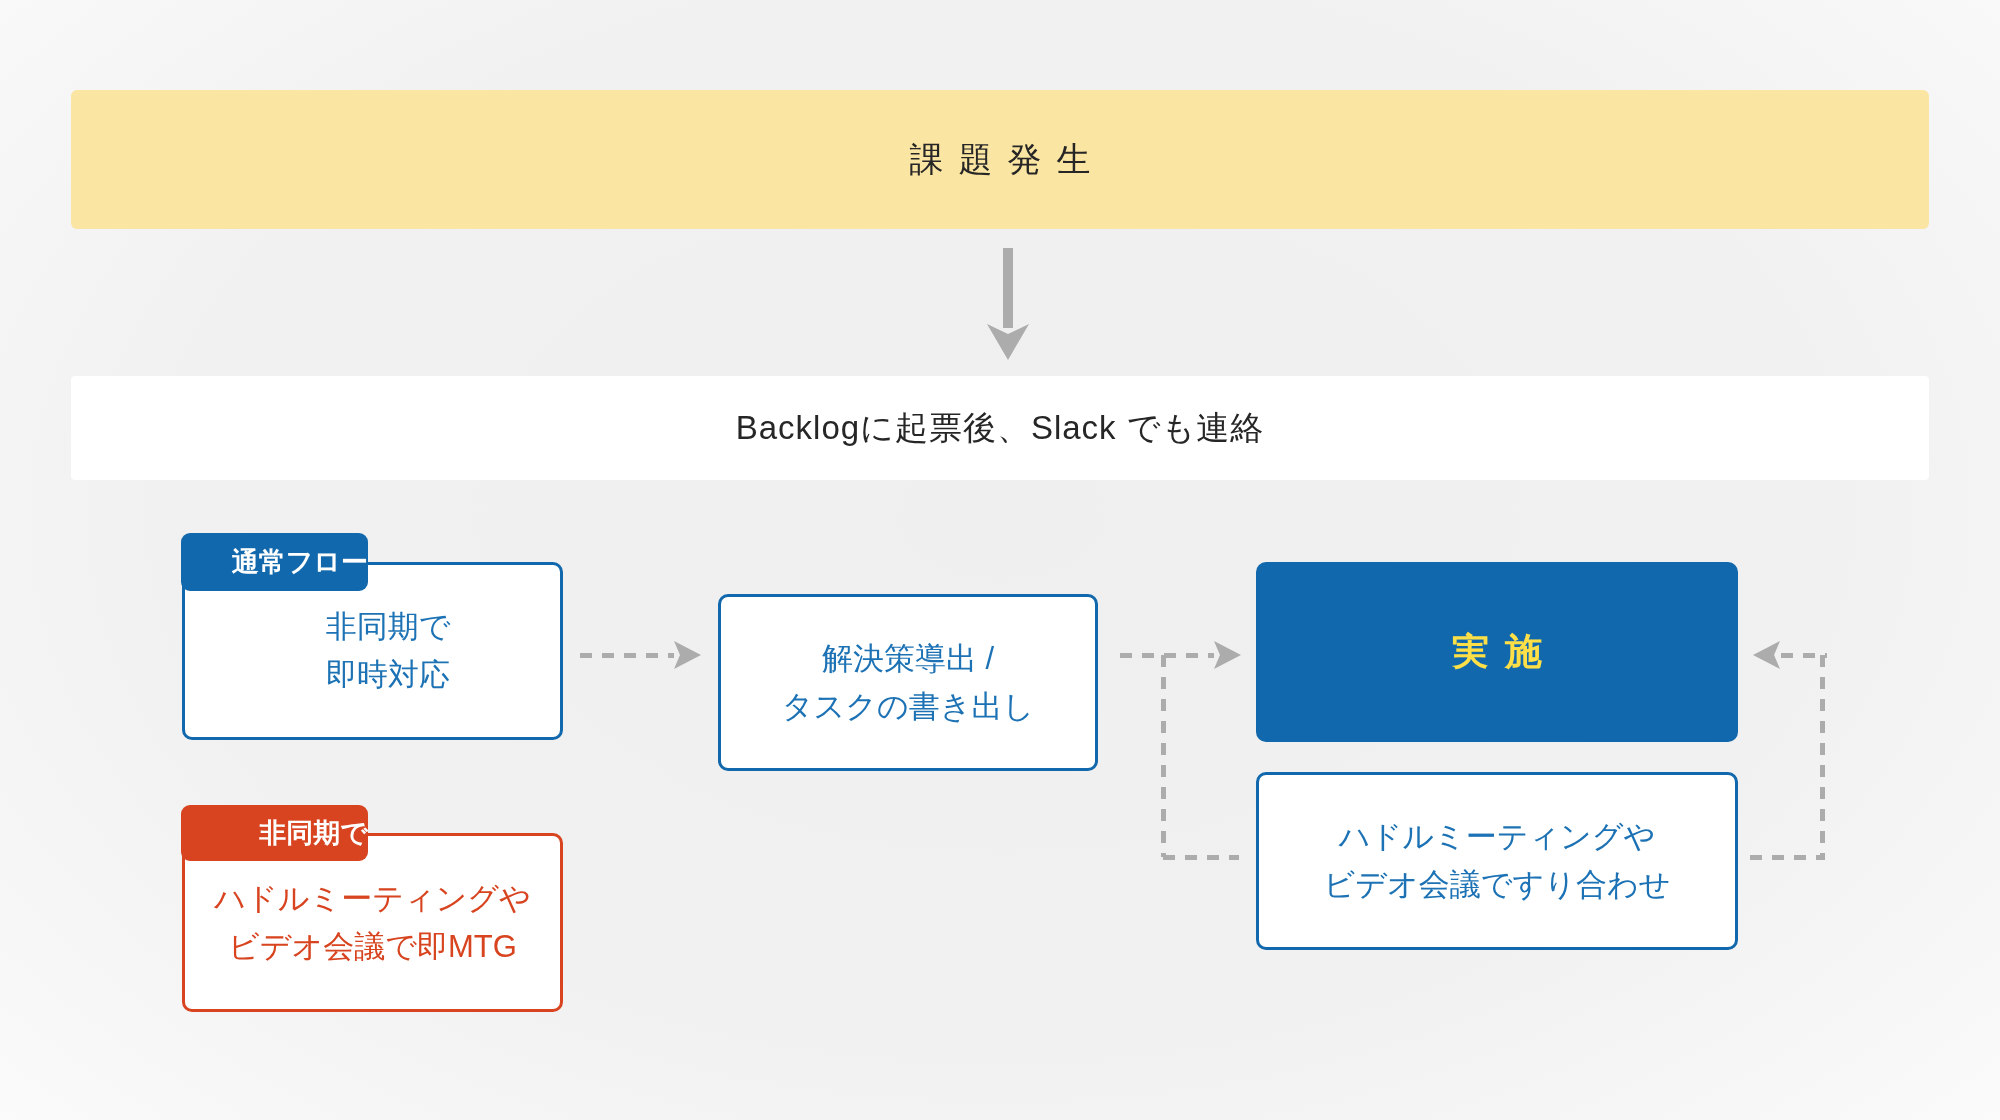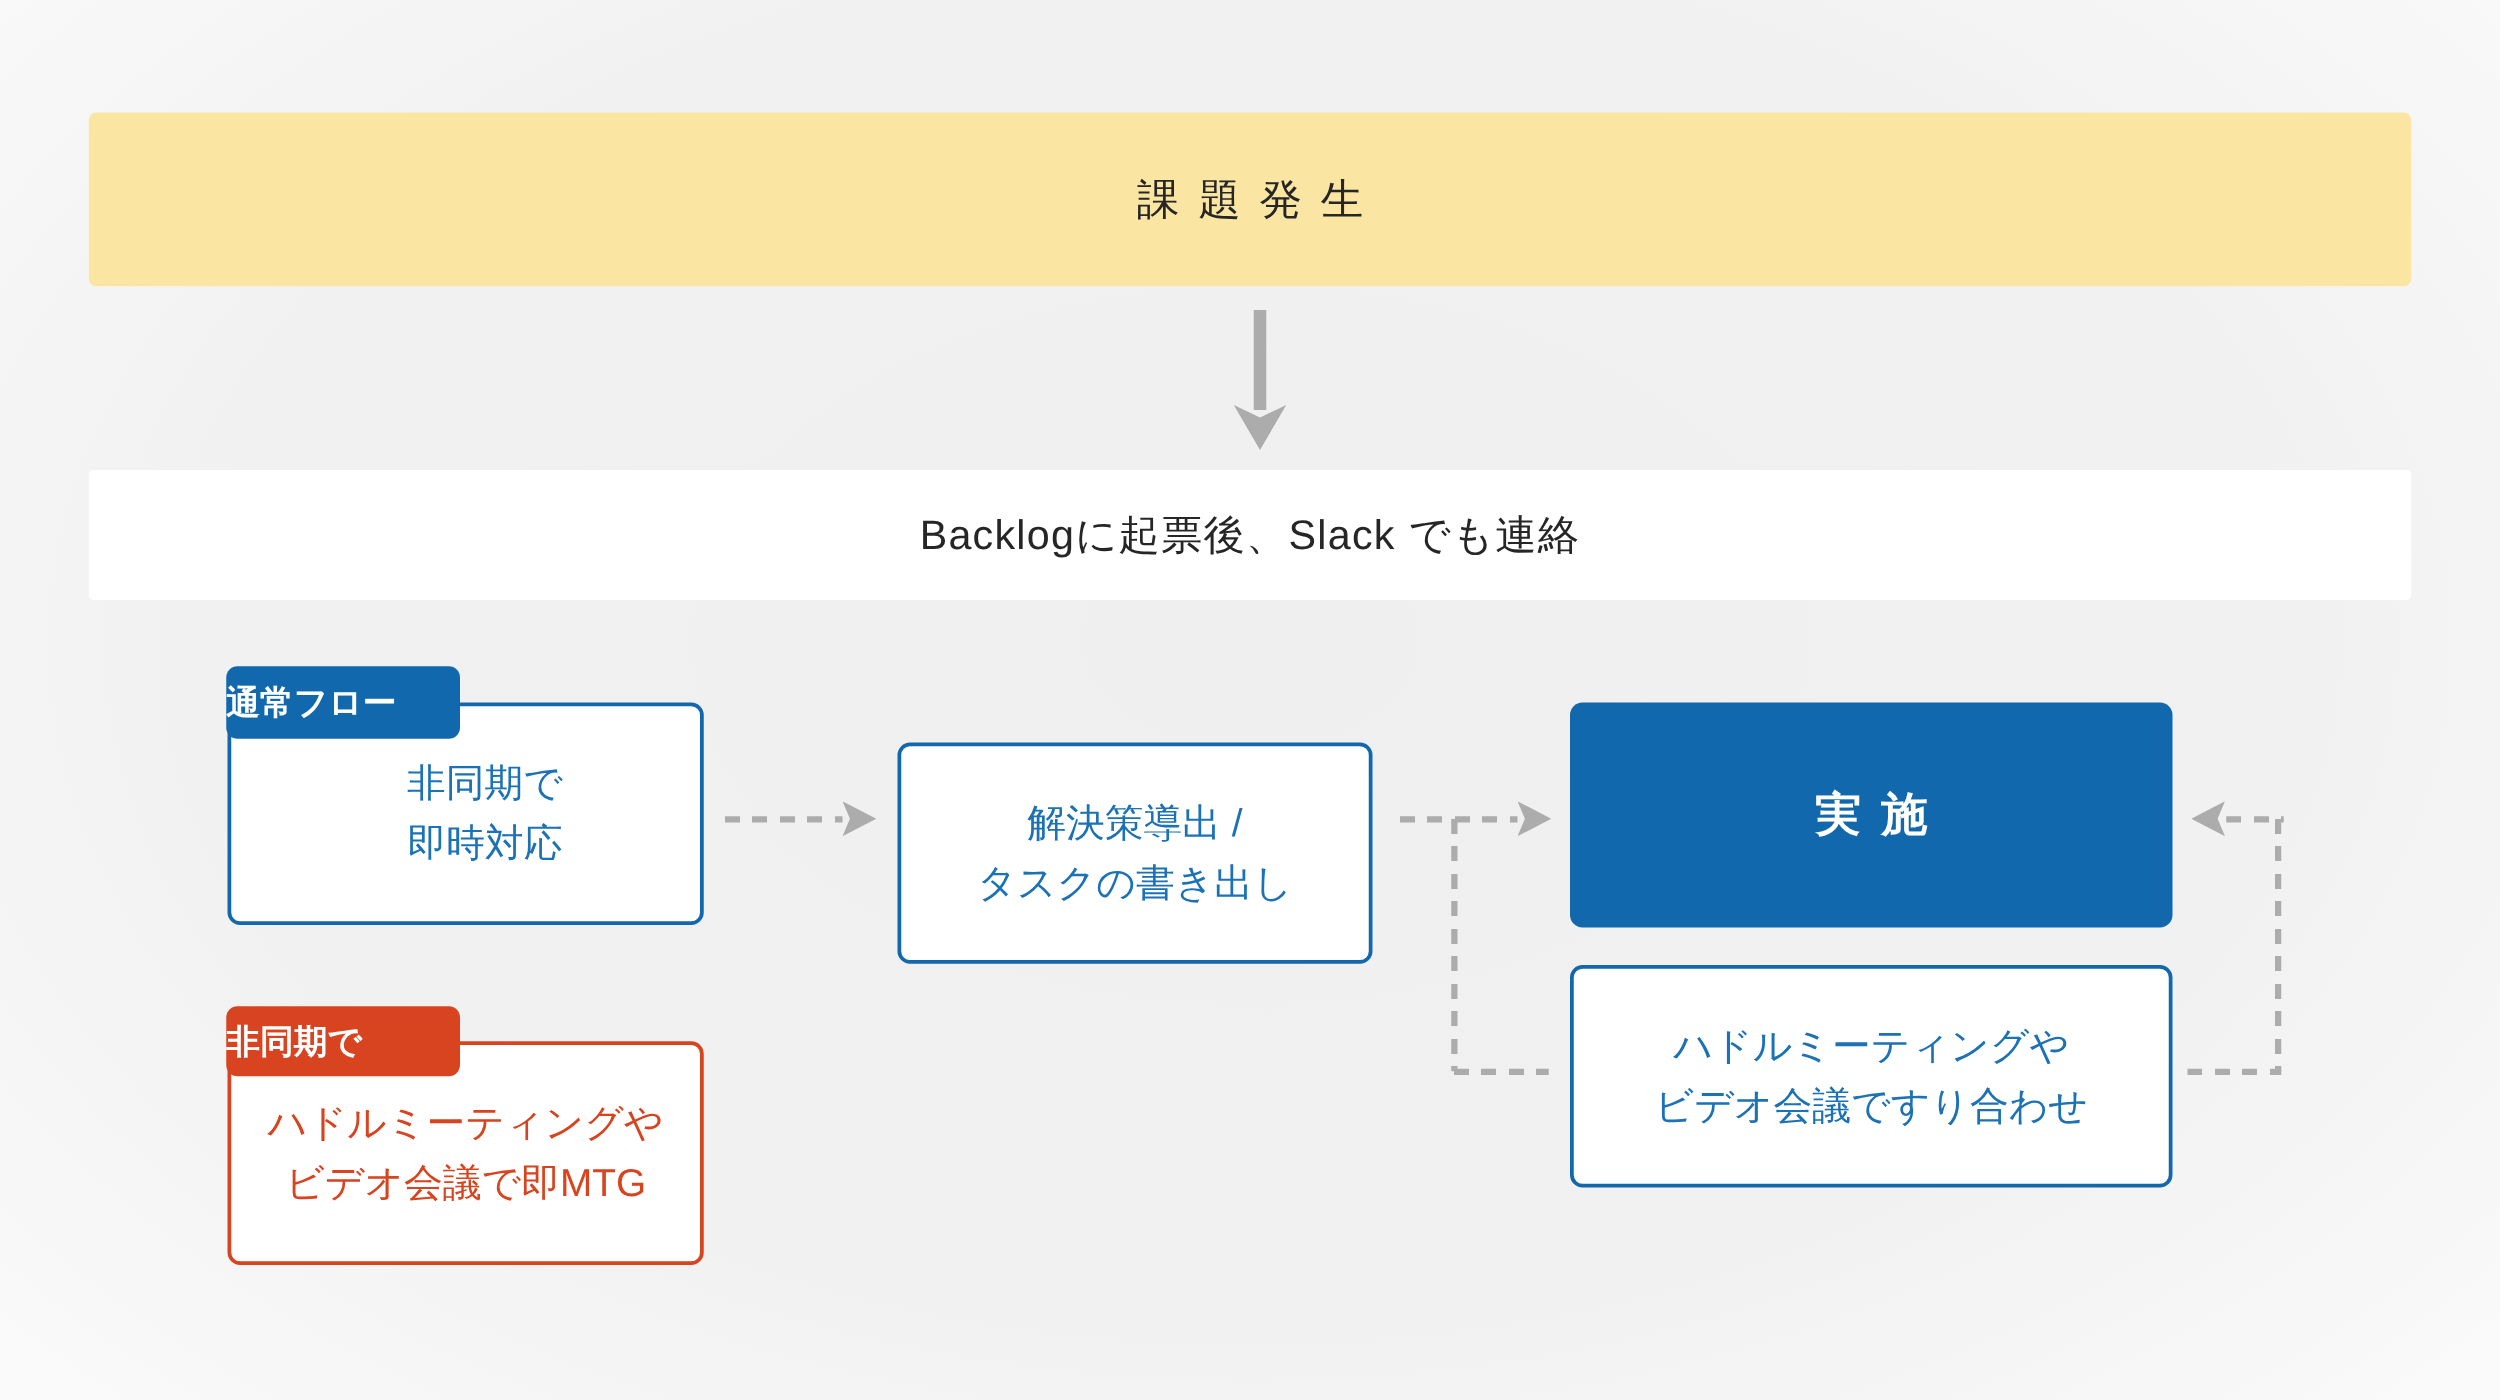--- a/index.html
+++ b/index.html
@@ -13,33 +13,33 @@
   .banner{position:absolute;left:71px;width:1858px;display:flex;align-items:center;justify-content:center;}
   .banner-issue{top:90px;height:139px;background:var(--yellow,#fbe5a2);border-radius:6px;}
   .banner-issue .txt{font-size:34px;font-weight:400;color:var(--heading-text,#262626);letter-spacing:15px;text-indent:15px;}
   .banner-report{top:376px;height:104px;background:#ffffff;border-radius:4px;}
   .banner-report .txt{font-size:33px;color:var(--heading-text,#262626);letter-spacing:1px;}
   
   .varrow-bar{position:absolute;left:1003px;top:248px;width:10px;height:80px;background:var(--arrow-gray,#acacac);}
   .varrow-head{position:absolute;left:987px;top:324px;width:42px;height:36px;background:var(--arrow-gray,#acacac);
     clip-path:polygon(0 0,50% 28%,100% 0,50% 100%);}
   
-  .badge{position:absolute;width:187px;height:58px;border-radius:9px;display:flex;align-items:center;justify-content:flex-start;
+  .badge{position:absolute;width:187px;height:58px;border-radius:9px;display:flex;align-items:center;justify-content:flex-end;
     color:#ffffff;font-size:27px;font-weight:bold;z-index:3;}
   .badge-normal{left:181px;top:533px;background:var(--blue,#1268ac);}
   .badge-urgent{left:181px;top:805px;background:var(--red,#d7441f);height:56px;}
   
   .box{position:absolute;background:#ffffff;border-radius:10px;display:flex;flex-direction:column;
     align-items:center;justify-content:center;text-align:center;z-index:2;}
   .box .line{font-size:31px;line-height:48px;}
   .box-normal{left:182px;top:562px;width:381px;height:178px;border:3px solid var(--blue,#1268ac);color:var(--blue-text,#1c72b4);padding-left:31px;}
   .box-urgent{left:182px;top:833px;width:381px;height:179px;border:3px solid var(--red,#d7441f);color:var(--red,#d7441f);}
   .box-solution{left:718px;top:563px;width:380px;height:177px;border:3px solid var(--blue,#1268ac);color:var(--blue-text,#1c72b4);margin-top:31px;}
   .box-execute{left:1256px;top:562px;width:482px;height:180px;background:var(--blue,#1268ac);border-radius:10px;}
-  .box-execute .txt{font-size:37px;font-weight:bold;color:#ffffff;letter-spacing:16px;text-indent:16px;}
+  .box-execute .txt{font-size:37px;font-weight:bold;color:#fde047;letter-spacing:16px;text-indent:16px;}
   .box-align{left:1256px;top:772px;width:482px;height:178px;border:3px solid var(--blue,#1268ac);color:var(--blue-text,#1c72b4);}
   
   .dash-h{position:absolute;height:5px;background:repeating-linear-gradient(to right,var(--arrow-gray,#acacac) 0 12px,transparent 12px 22px);}
   .dash-v{position:absolute;width:5px;background:repeating-linear-gradient(to bottom,var(--arrow-gray,#acacac) 0 12px,transparent 12px 22px);}
   .head-right{position:absolute;width:27px;height:28px;background:var(--arrow-gray,#acacac);
     clip-path:polygon(0 0,100% 50%,0 100%,22% 50%);}
   .head-left{position:absolute;width:27px;height:28px;background:var(--arrow-gray,#acacac);
     clip-path:polygon(100% 0,0 50%,100% 100%,78% 50%);}
   .c-a{left:580px;top:653px;width:94px;}
   .c-a-head{left:674px;top:641px;}

